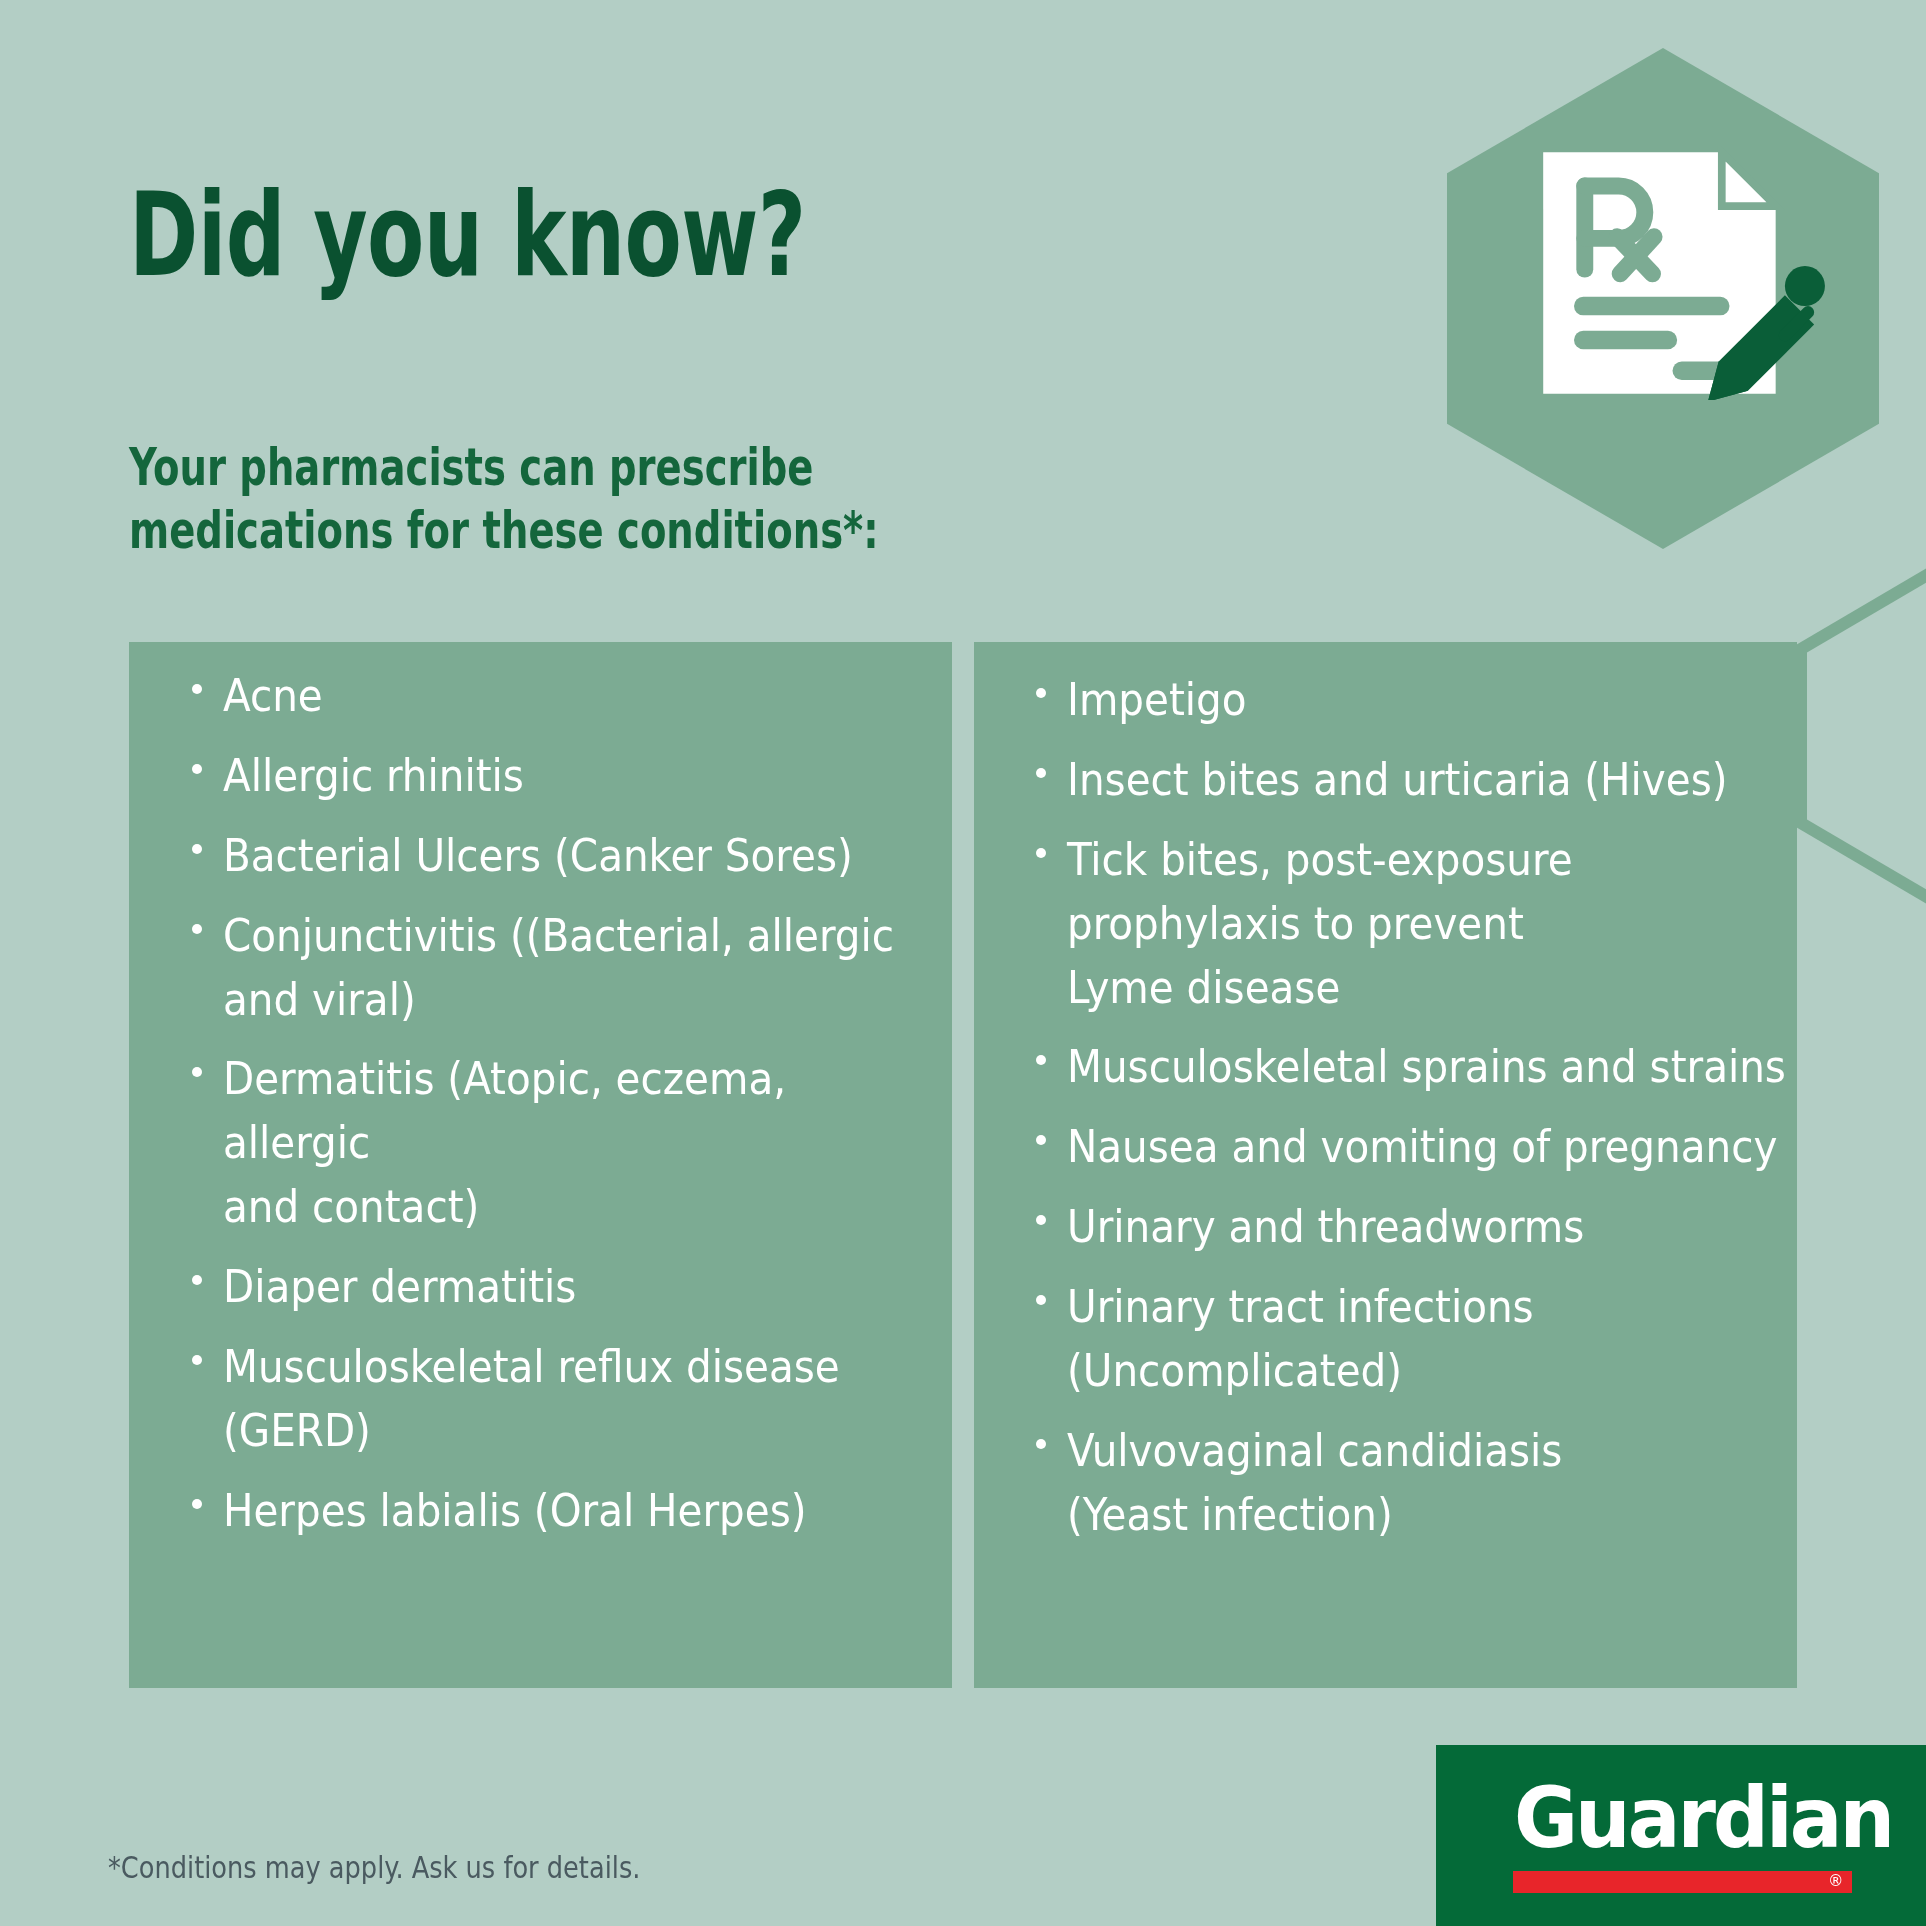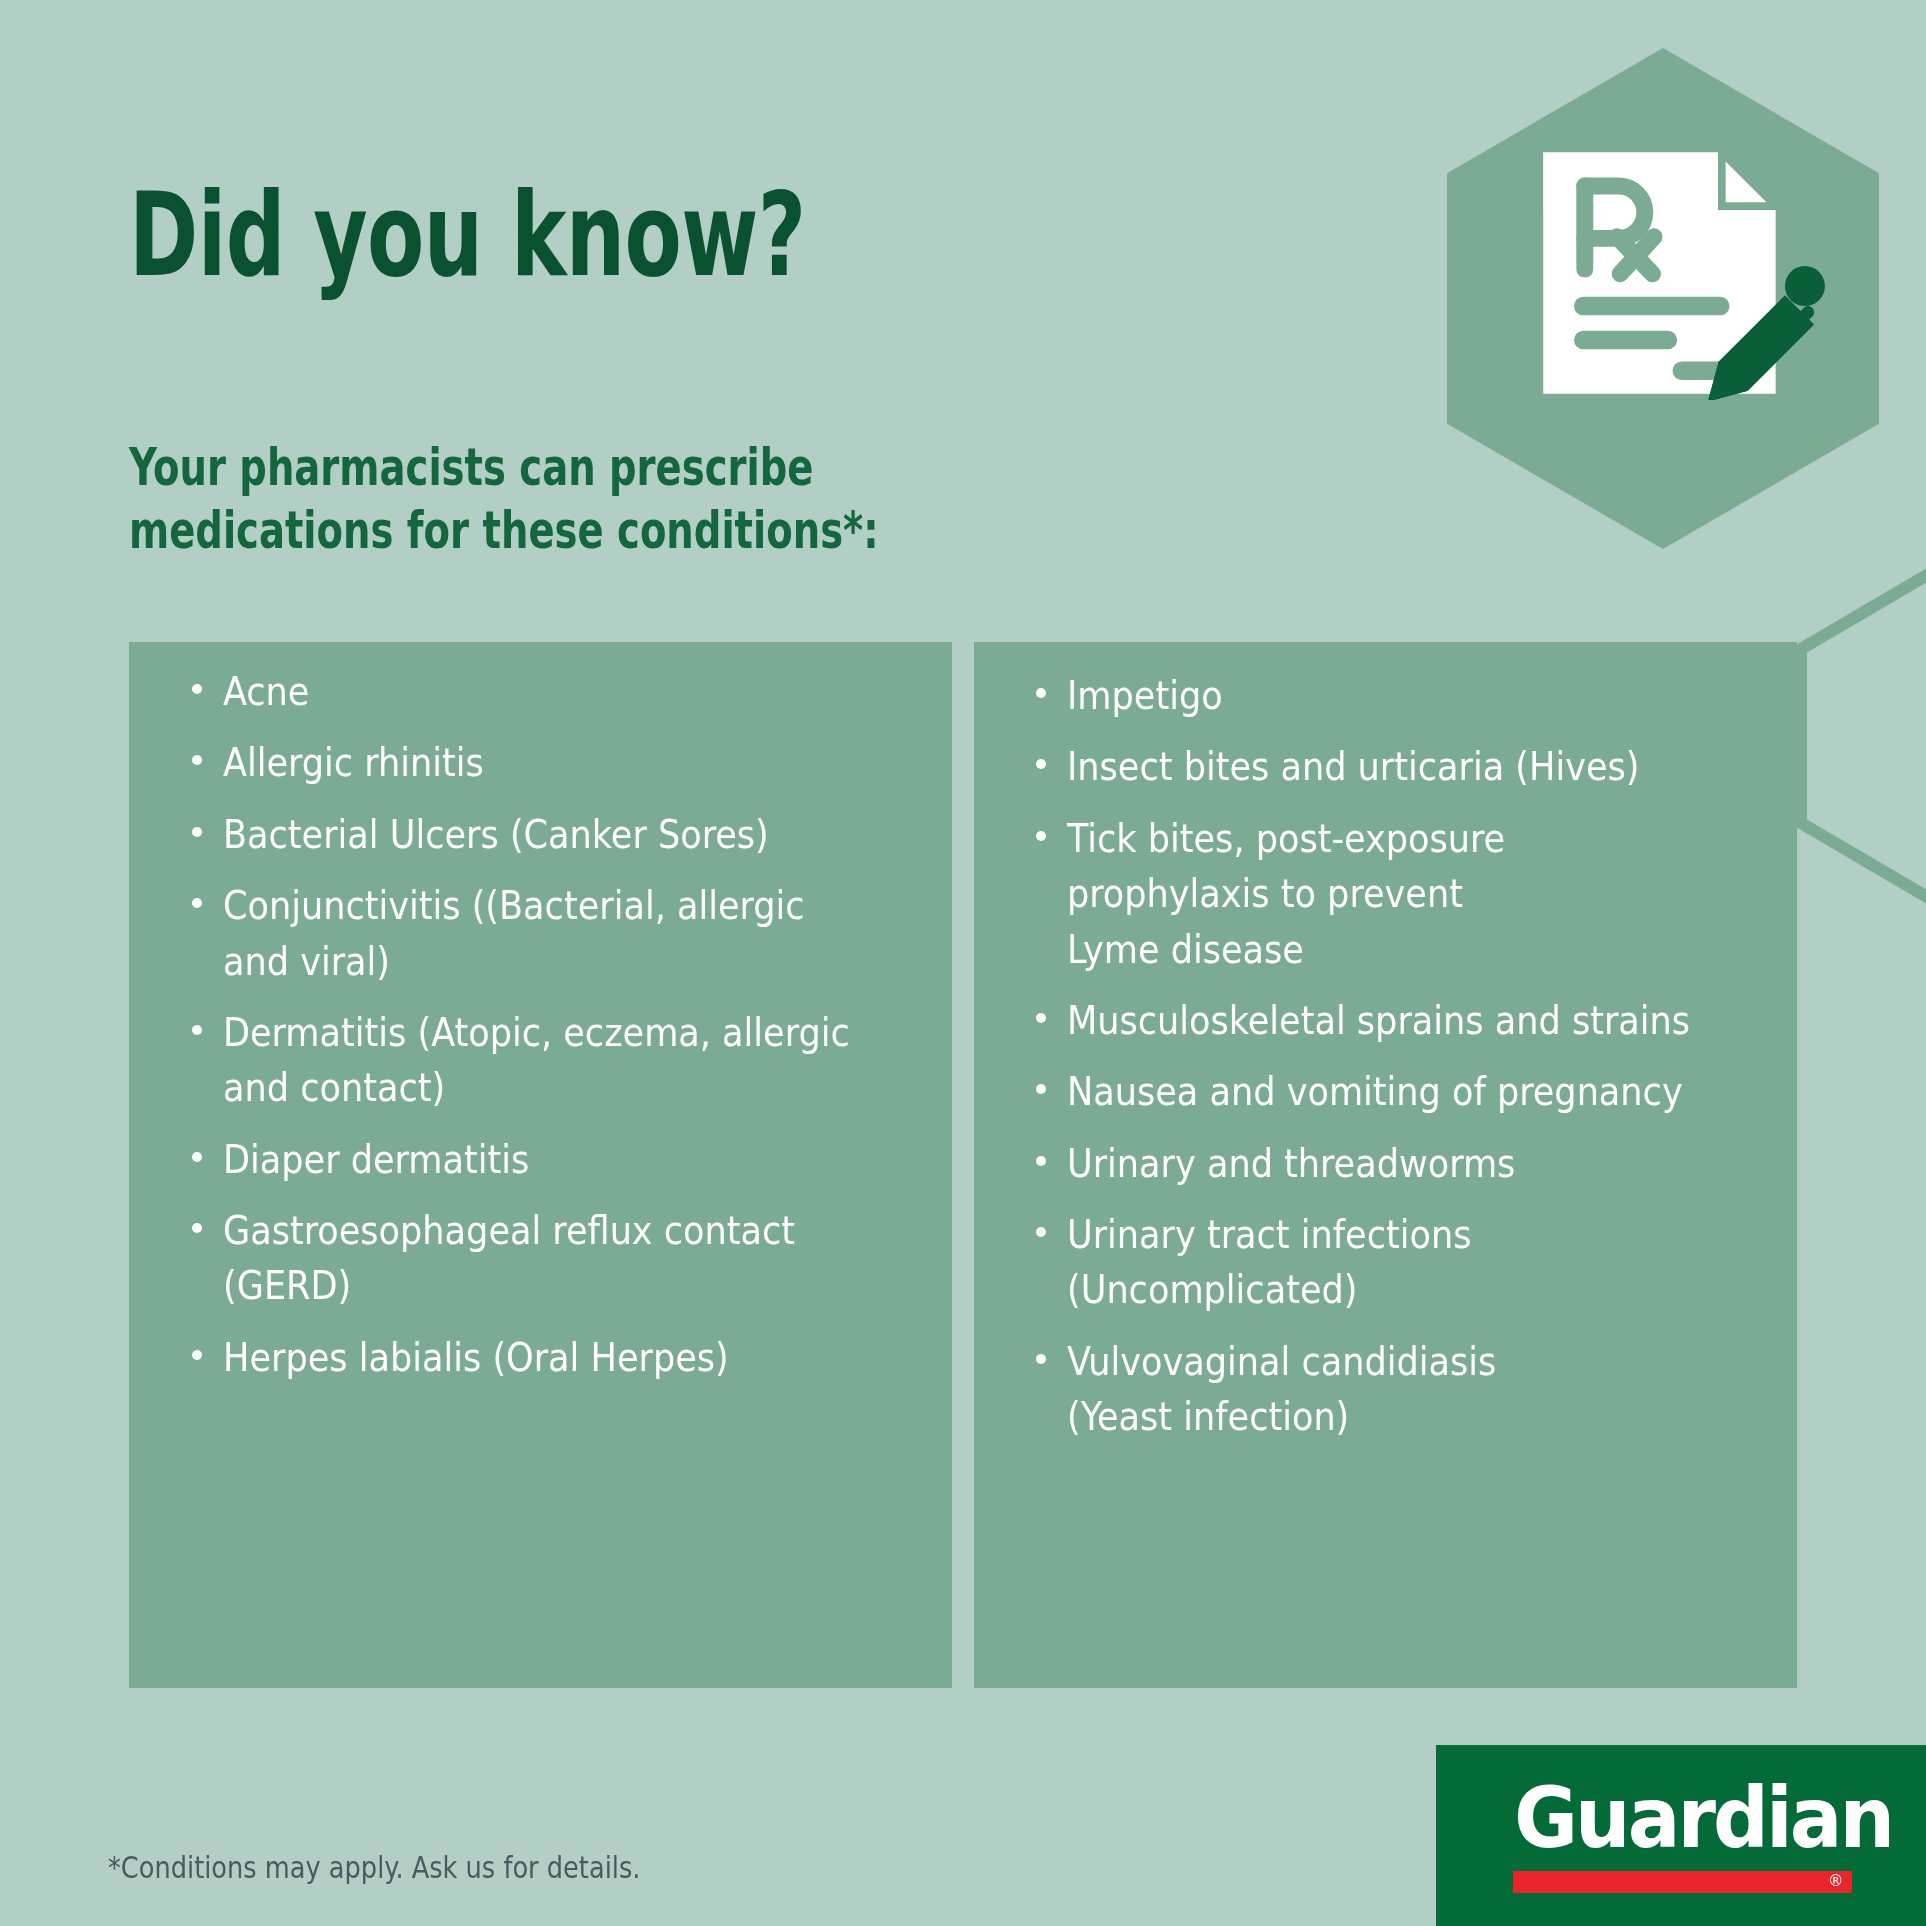--- a/index.html
+++ b/index.html
@@ -81,21 +81,21 @@
   .panel-left{left:129px;width:823px;}
   .panel-right{left:974px;width:823px;}
 
   ul.cond-list{
     list-style:none;
     margin:0;
     padding:0;
     position:absolute;
     font-family:"DejaVu Sans Condensed","Liberation Sans Narrow","Liberation Sans",sans-serif;
     color:#ffffff;
-    font-size:39px;
+    font-size:45px;
     line-height:1.42;
   }
   ul.list-left{left:189px;top:664px;width:740px;}
   ul.list-right{left:1033px;top:668px;width:786px;}
   ul.cond-list li{
     position:relative;
     padding-left:34px;
     margin:0 0 16px 0;
     white-space:pre-line;
   }
@@ -201,21 +201,21 @@
 
   <ul class="cond-list list-left">
     <li>Acne</li>
     <li>Allergic rhinitis</li>
     <li>Bacterial Ulcers (Canker Sores)</li>
     <li>Conjunctivitis ((Bacterial, allergic
 and viral)</li>
     <li>Dermatitis (Atopic, eczema, allergic
 and contact)</li>
     <li>Diaper dermatitis</li>
-    <li>Gastroesophageal reflux contact
+    <li>Musculoskeletal reflux disease
 (GERD)</li>
     <li>Herpes labialis (Oral Herpes)</li>
   </ul>
 
   <ul class="cond-list list-right">
     <li>Impetigo</li>
     <li>Insect bites and urticaria (Hives)</li>
     <li>Tick bites, post-exposure
 prophylaxis to prevent
 Lyme disease</li>

